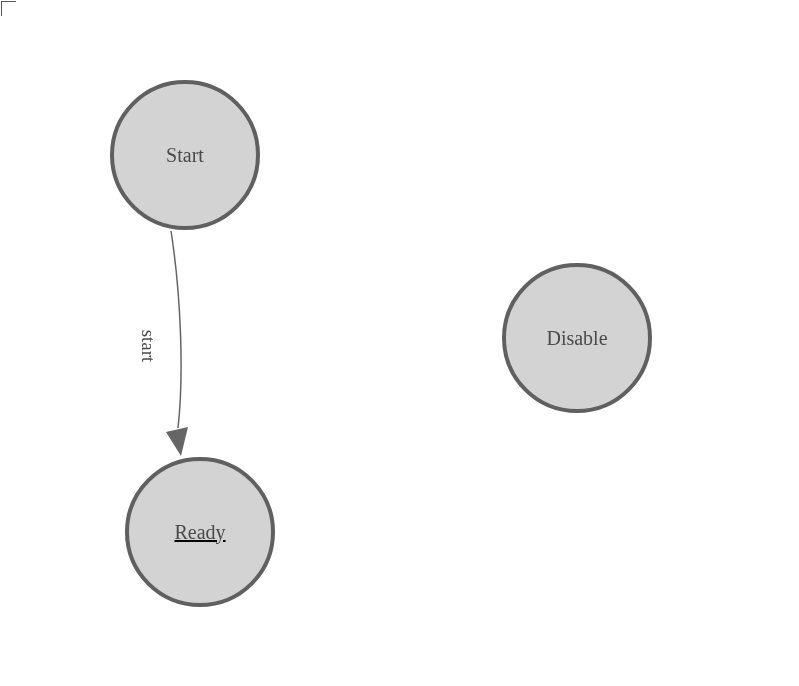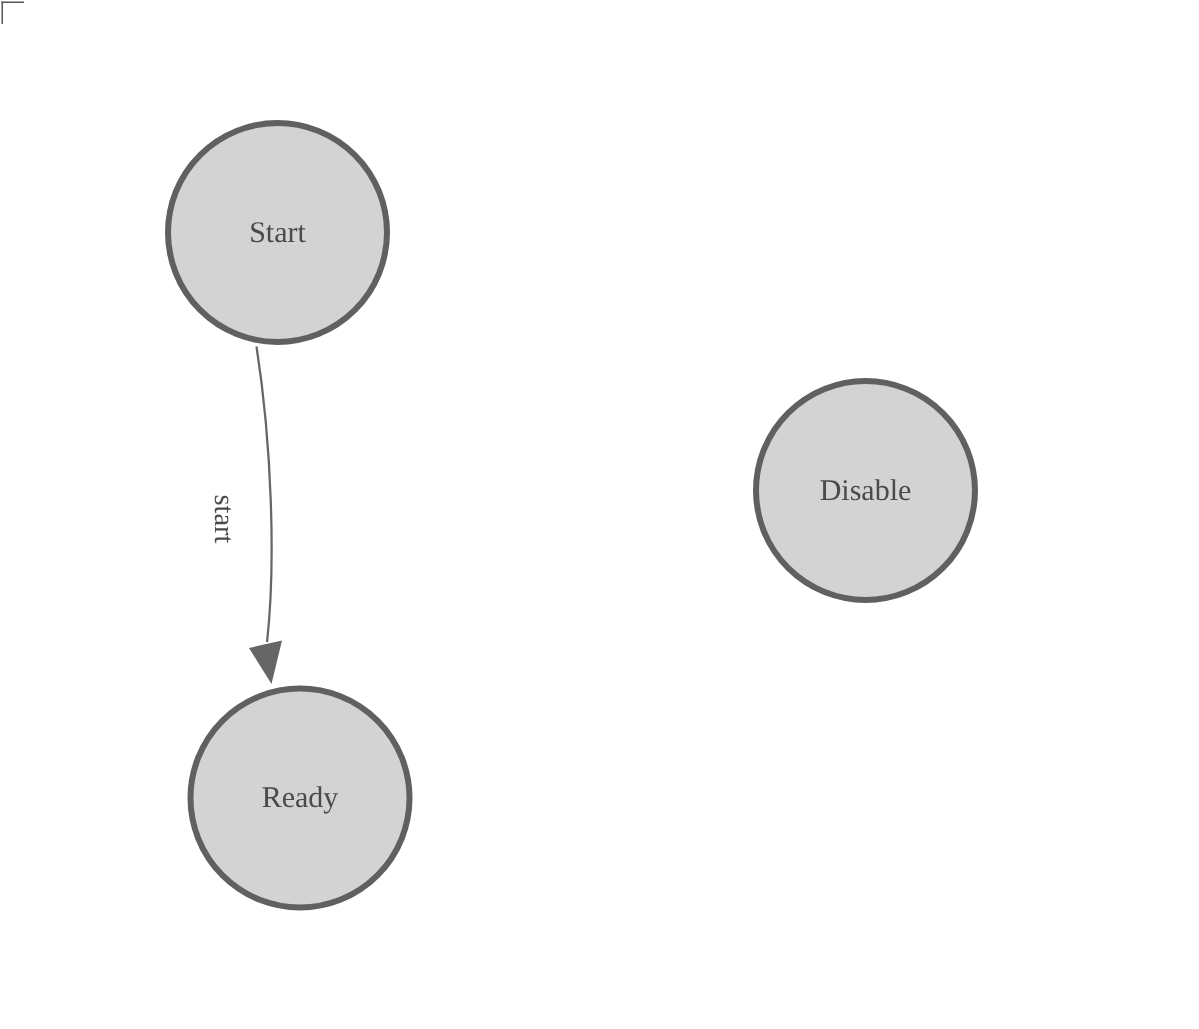--- a/index.html
+++ b/index.html
@@ -53,22 +53,22 @@
     display: flex;
     align-items: center;
     justify-content: center;
   }
   .node-label {
     font-size: 20px;
     color: var(--text-color, #4a4a4a);
     user-select: none;
   }
   .node-start   { left: 110px; top: 80px;  }
-  .node-ready   { left: 125px; top: 457px; }
-  .node-disable { left: 502px; top: 252px; }
+  .node-ready   { left: 125px; top: 457px; text-decoration: underline; }
+  .node-disable { left: 502px; top: 263px; }
   .edge-label {
     position: absolute;
     left: 118px;
     top: 335px;
     width: 60px;
     height: 22px;
     line-height: 22px;
     text-align: center;
     font-size: 19px;
     color: var(--text-color, #4a4a4a);

